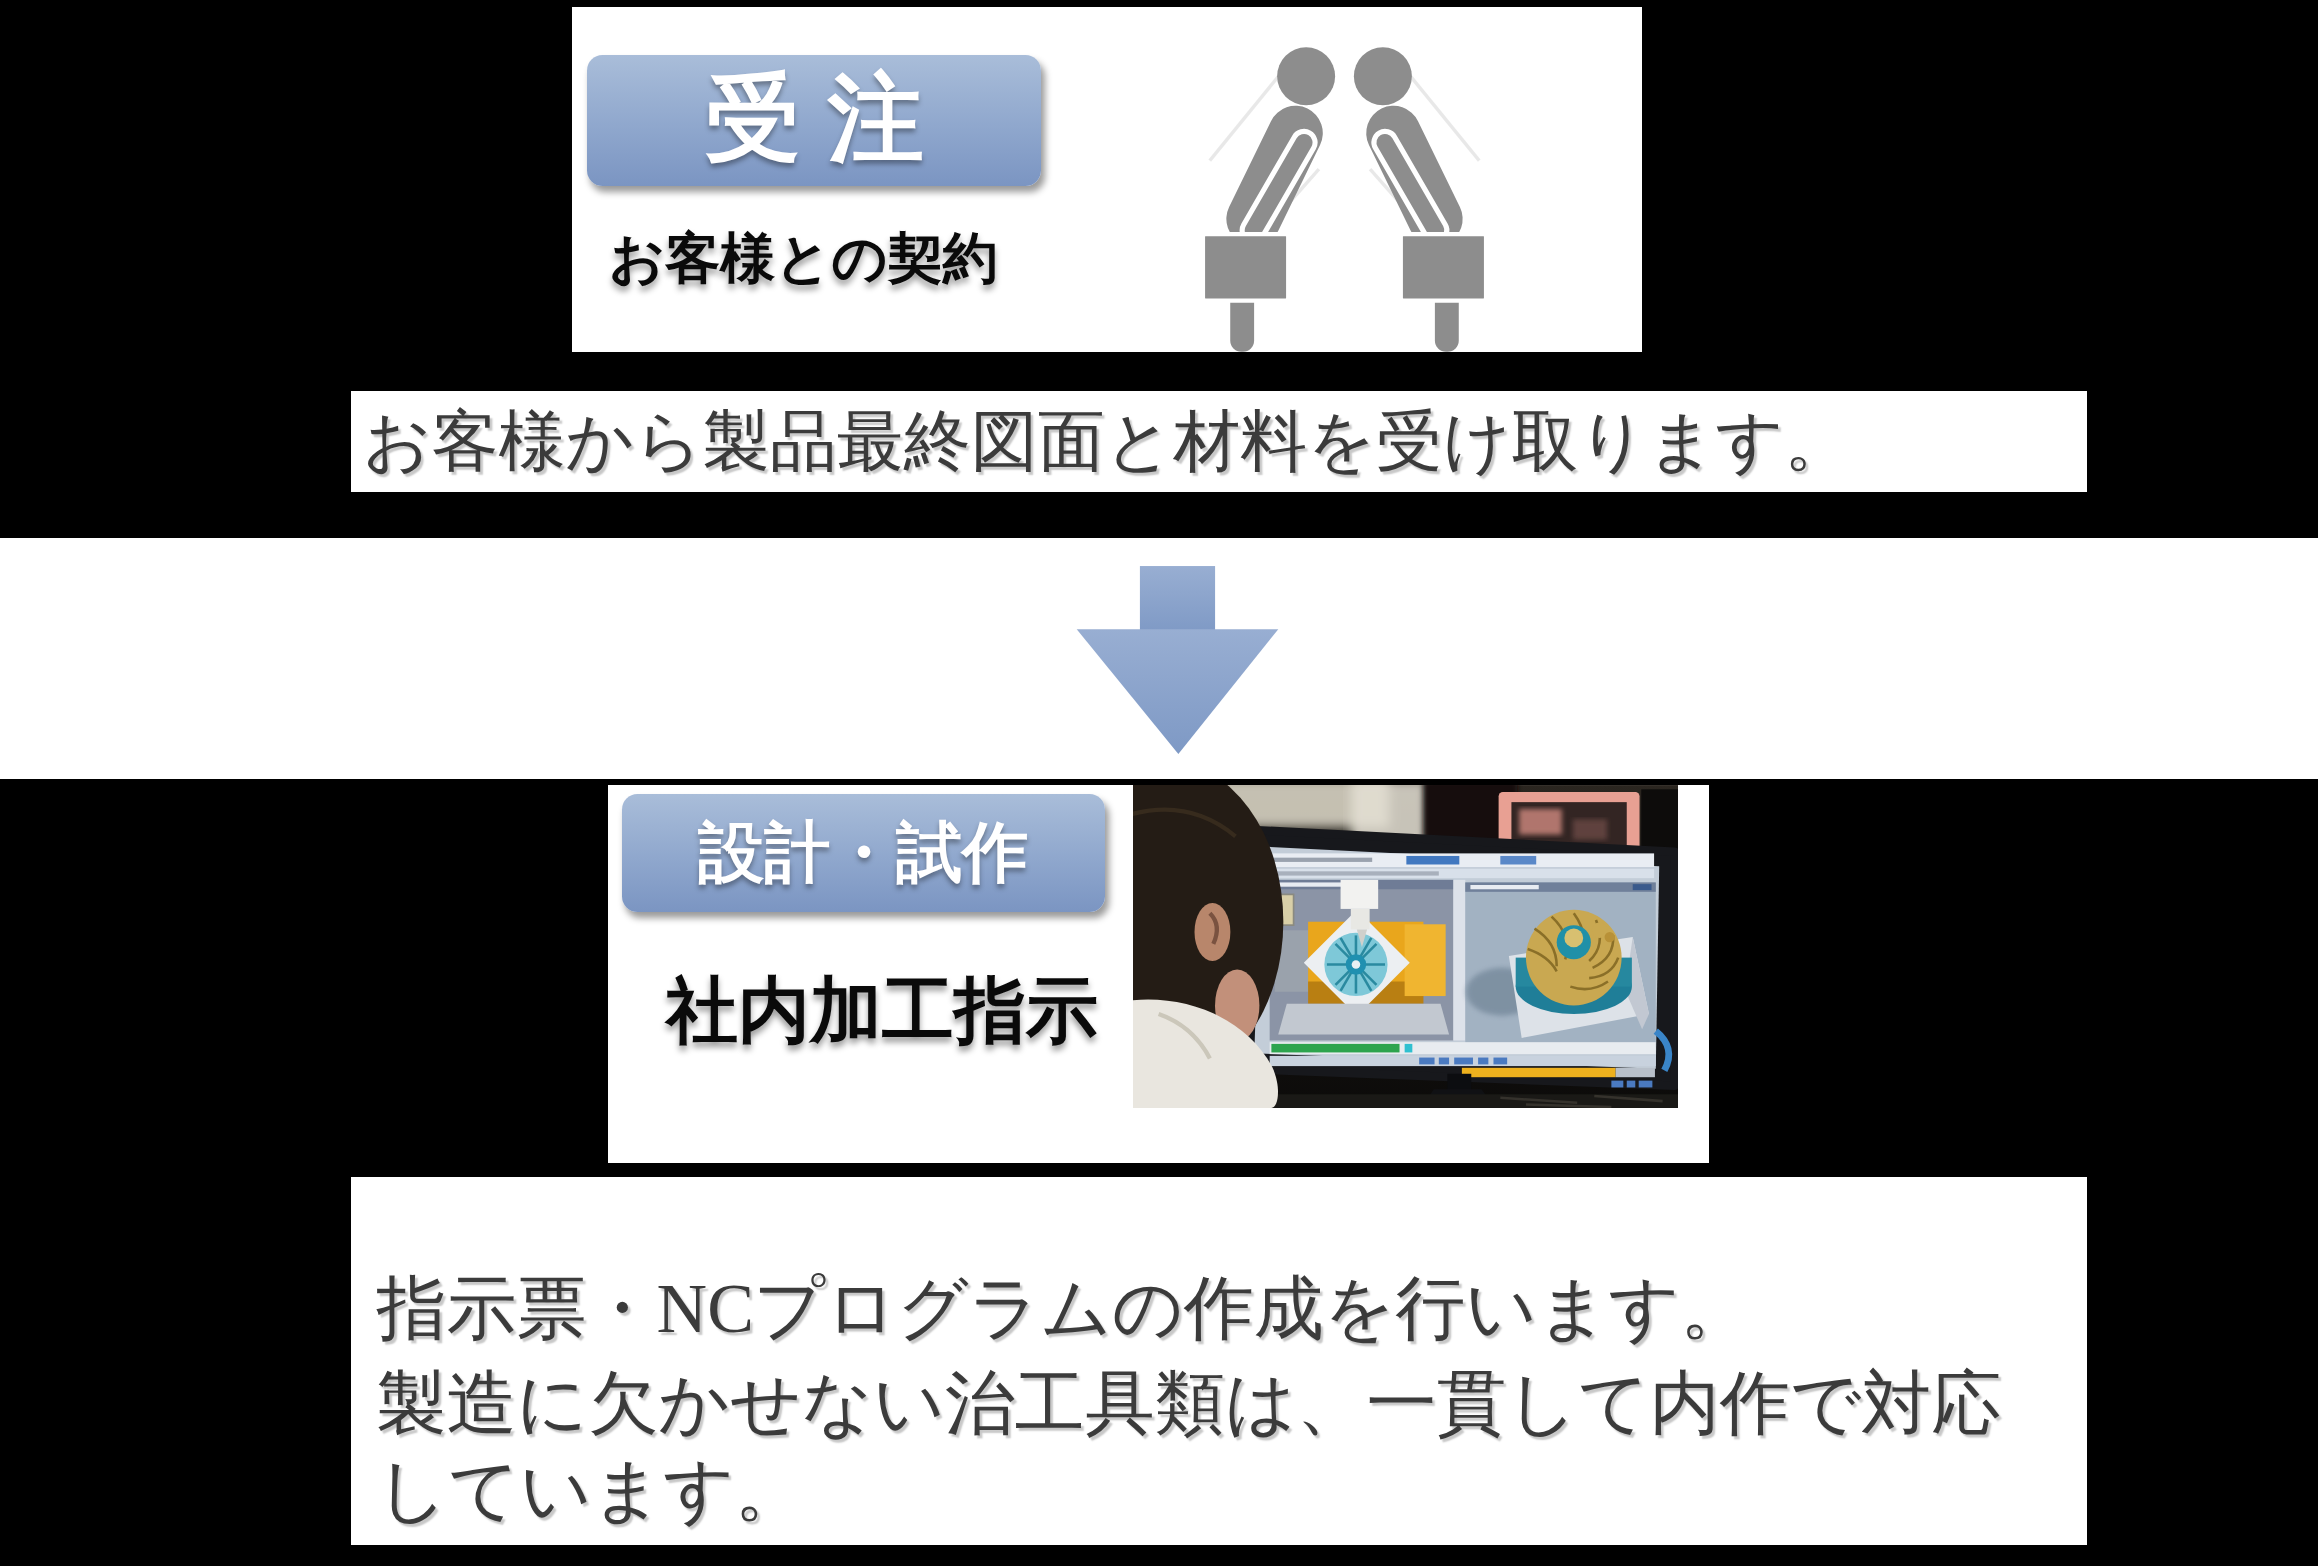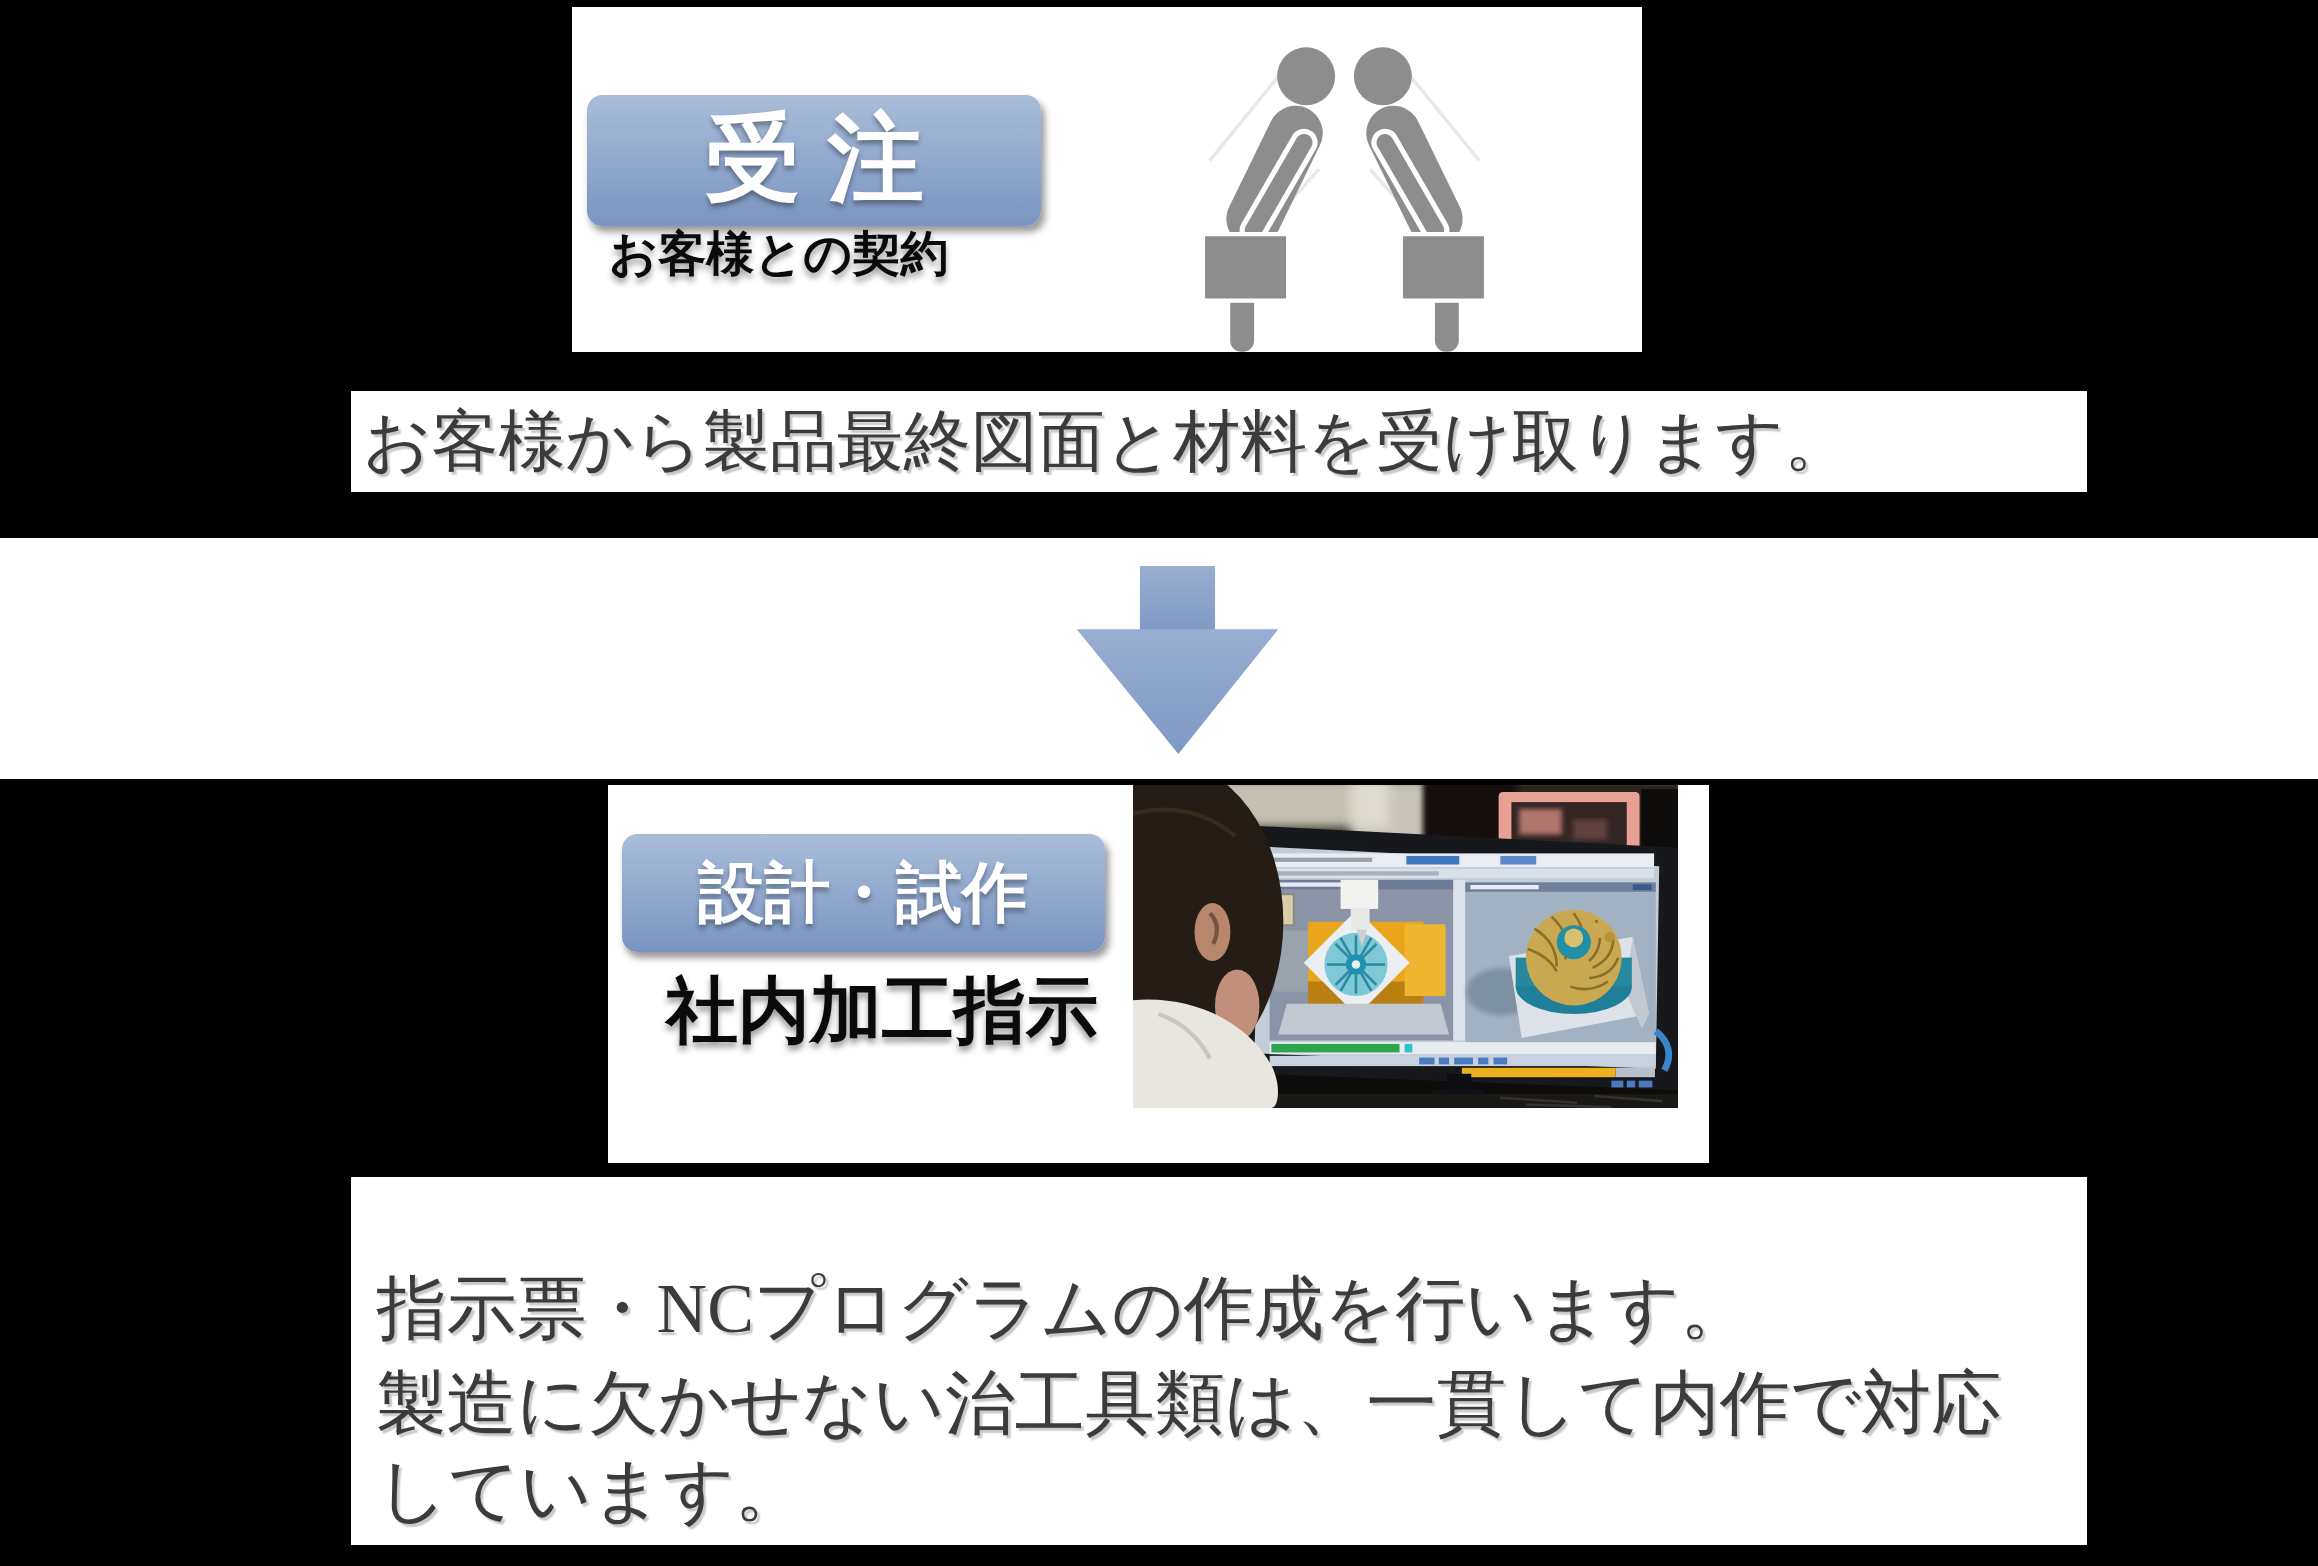--- a/index.html
+++ b/index.html
@@ -6,21 +6,20 @@
   #stage{position:relative;width:2319px;height:1567px;background:#000;overflow:hidden;
          font-family:"Liberation Sans","DejaVu Sans",sans-serif;}
   .card{position:absolute;background:#ffffff;overflow:hidden;}
   .badge{
     position:absolute;display:flex;align-items:center;justify-content:center;
     background:linear-gradient(180deg,#a9bdd9 0%,#8fa7cd 55%,#7b95c2 100%);
     border-radius:15.4px;color:#ffffff;font-weight:bold;
     box-shadow:3.4px 6px 7.7px rgba(0,0,0,0.40);
     text-shadow:0 4.3px 5.1px rgba(0,0,0,0.35);
     font-family:"Liberation Sans","DejaVu Sans",sans-serif;
-    margin-top:40px;
   }
   .sub-label{
     position:absolute;color:#0a0a0a;font-weight:bold;white-space:nowrap;
     text-shadow:0 5.1px 6px rgba(0,0,0,0.40);
     font-family:"Liberation Sans","DejaVu Sans",sans-serif;
   }
   .note-text{
     color:#3b3b3b;white-space:nowrap;
     font-family:"Liberation Serif","DejaVu Serif",serif;
     text-shadow:2.6px 2.6px 1.7px rgba(0,0,0,0.22);
@@ -36,21 +35,21 @@
 </style>
 </head>
 <body>
 
 <div id="stage">
 
   <div class="card" id="box1">
     <div class="badge" style="left:15.4px;top:48px;width:454px;height:131px;font-size:96px;letter-spacing:0.28em;text-indent:0.28em;">
       <span>受注</span>
     </div>
-    <div class="sub-label" style="left:37px;top:215px;font-size:48px;">お客様との契約</div>
+    <div class="sub-label" style="left:37px;top:215px;font-size:55px;">お客様との契約</div>
 
     <svg class="svg-abs" style="left:619px;top:34px;" width="307" height="311" viewBox="0 0 360 364" aria-hidden="true">
       <g fill="#8d8d8d">
 
         <g stroke="#d7d7d7" stroke-width="4" opacity="0.55">
           <line x1="22" y1="140" x2="118" y2="22"></line>
             <line x1="150" y1="150" x2="60" y2="252"></line>
           <line x1="338" y1="140" x2="242" y2="22"></line>
             <line x1="210" y1="150" x2="300" y2="252"></line>
         </g>

